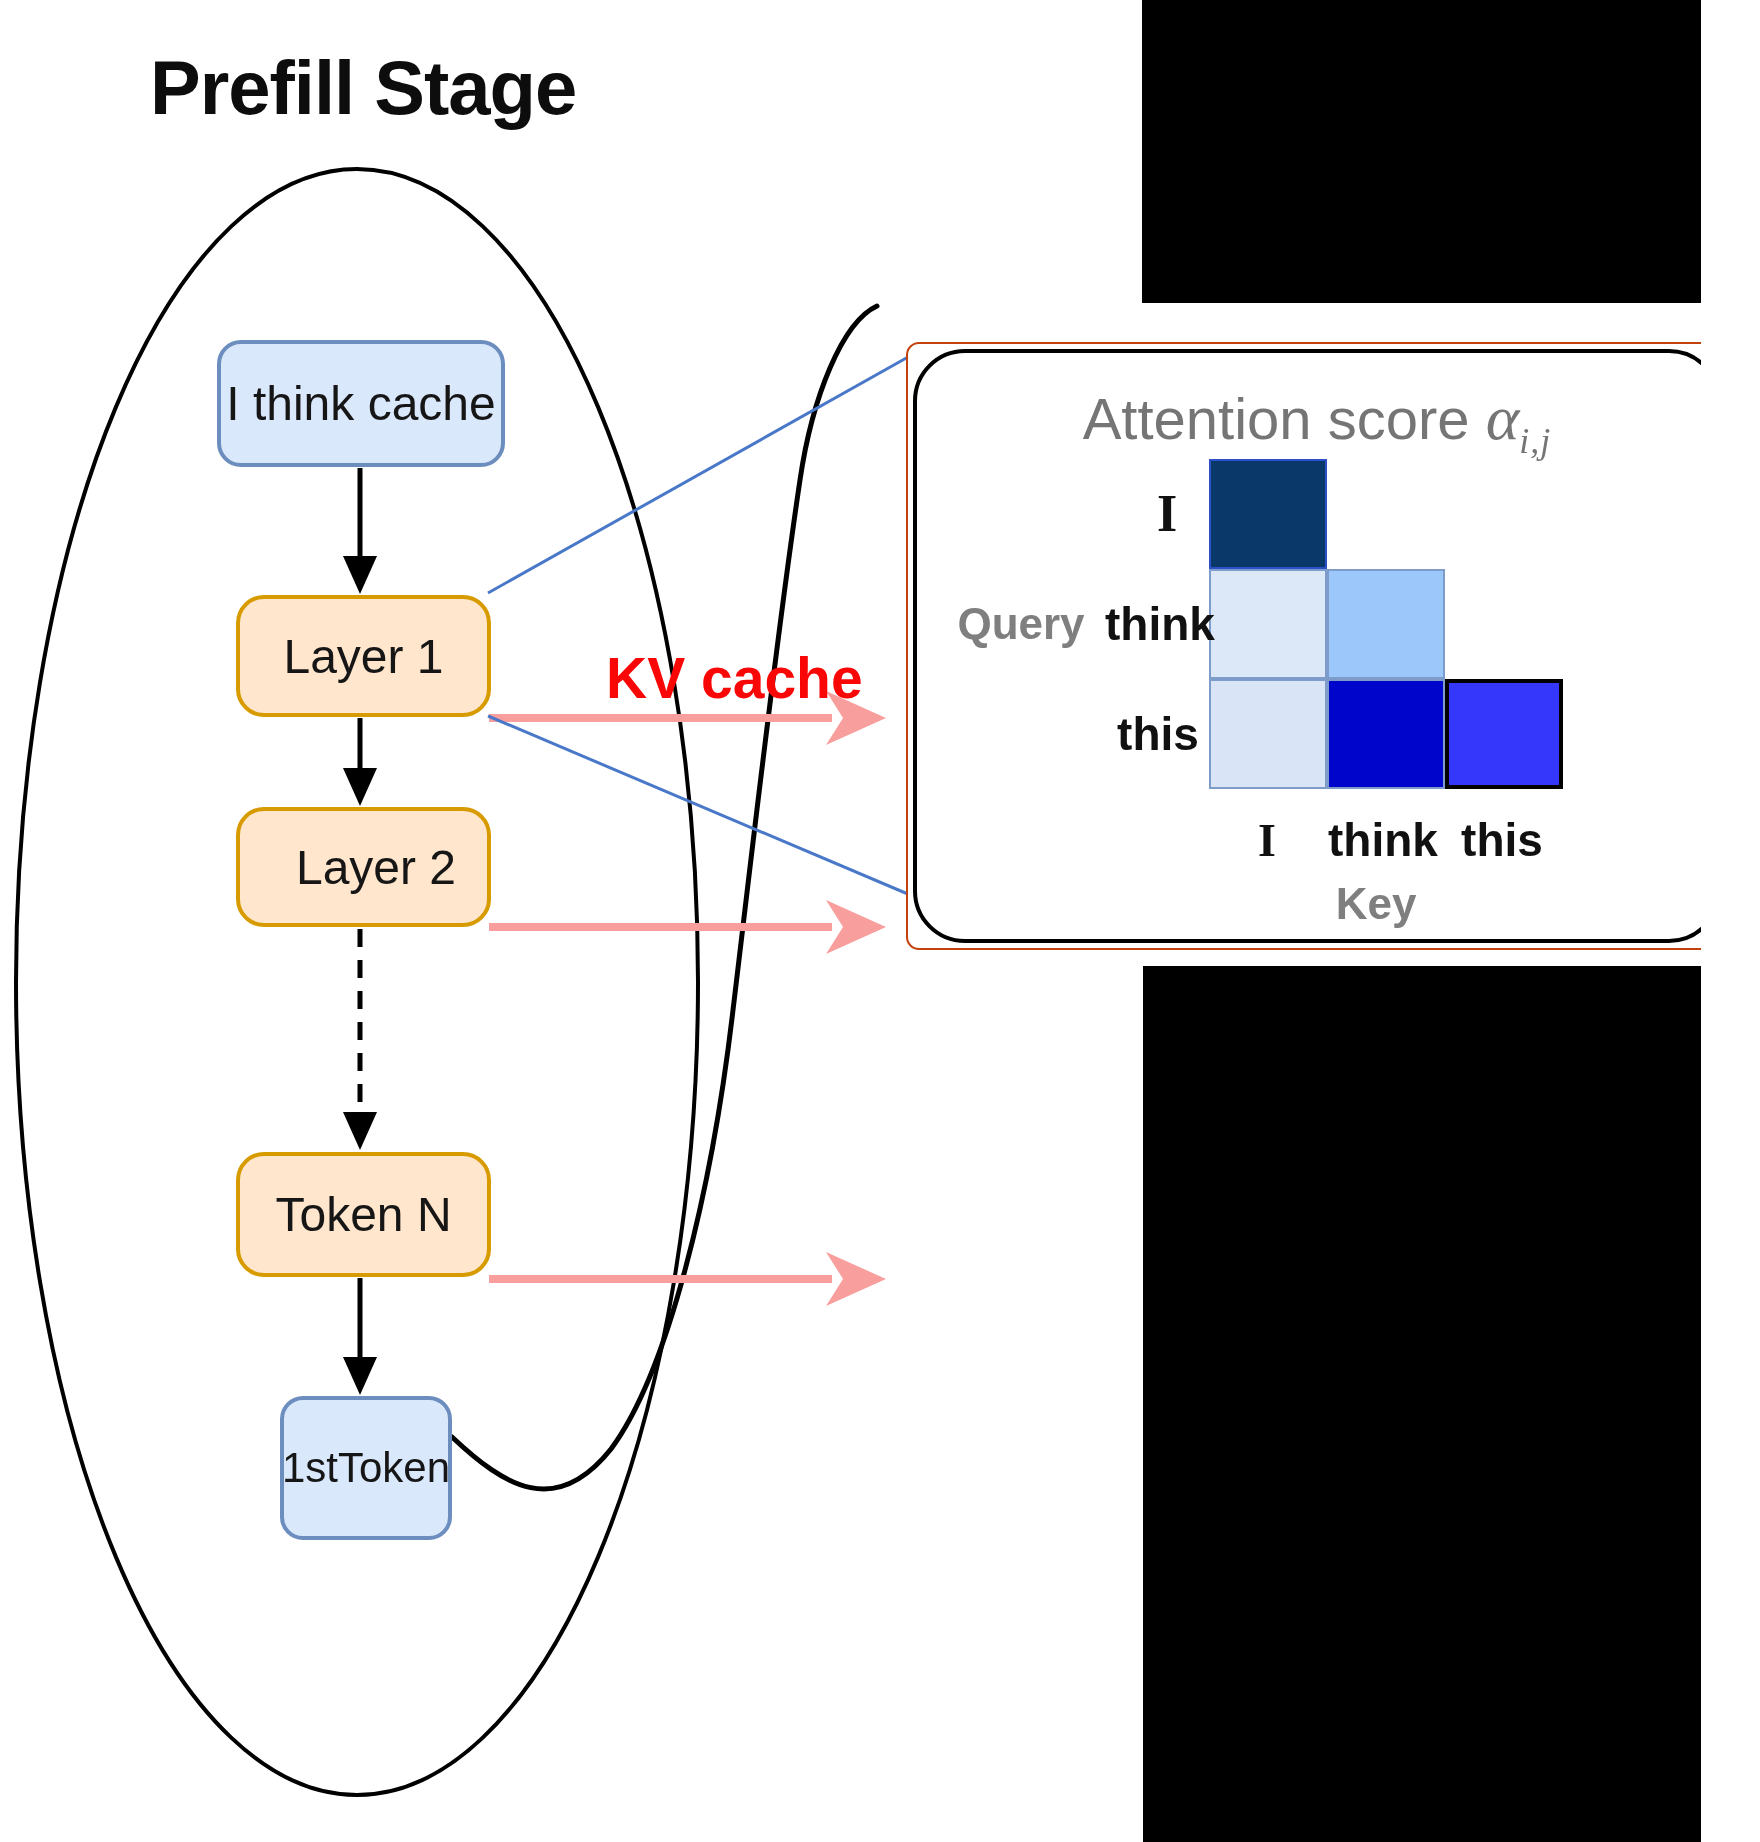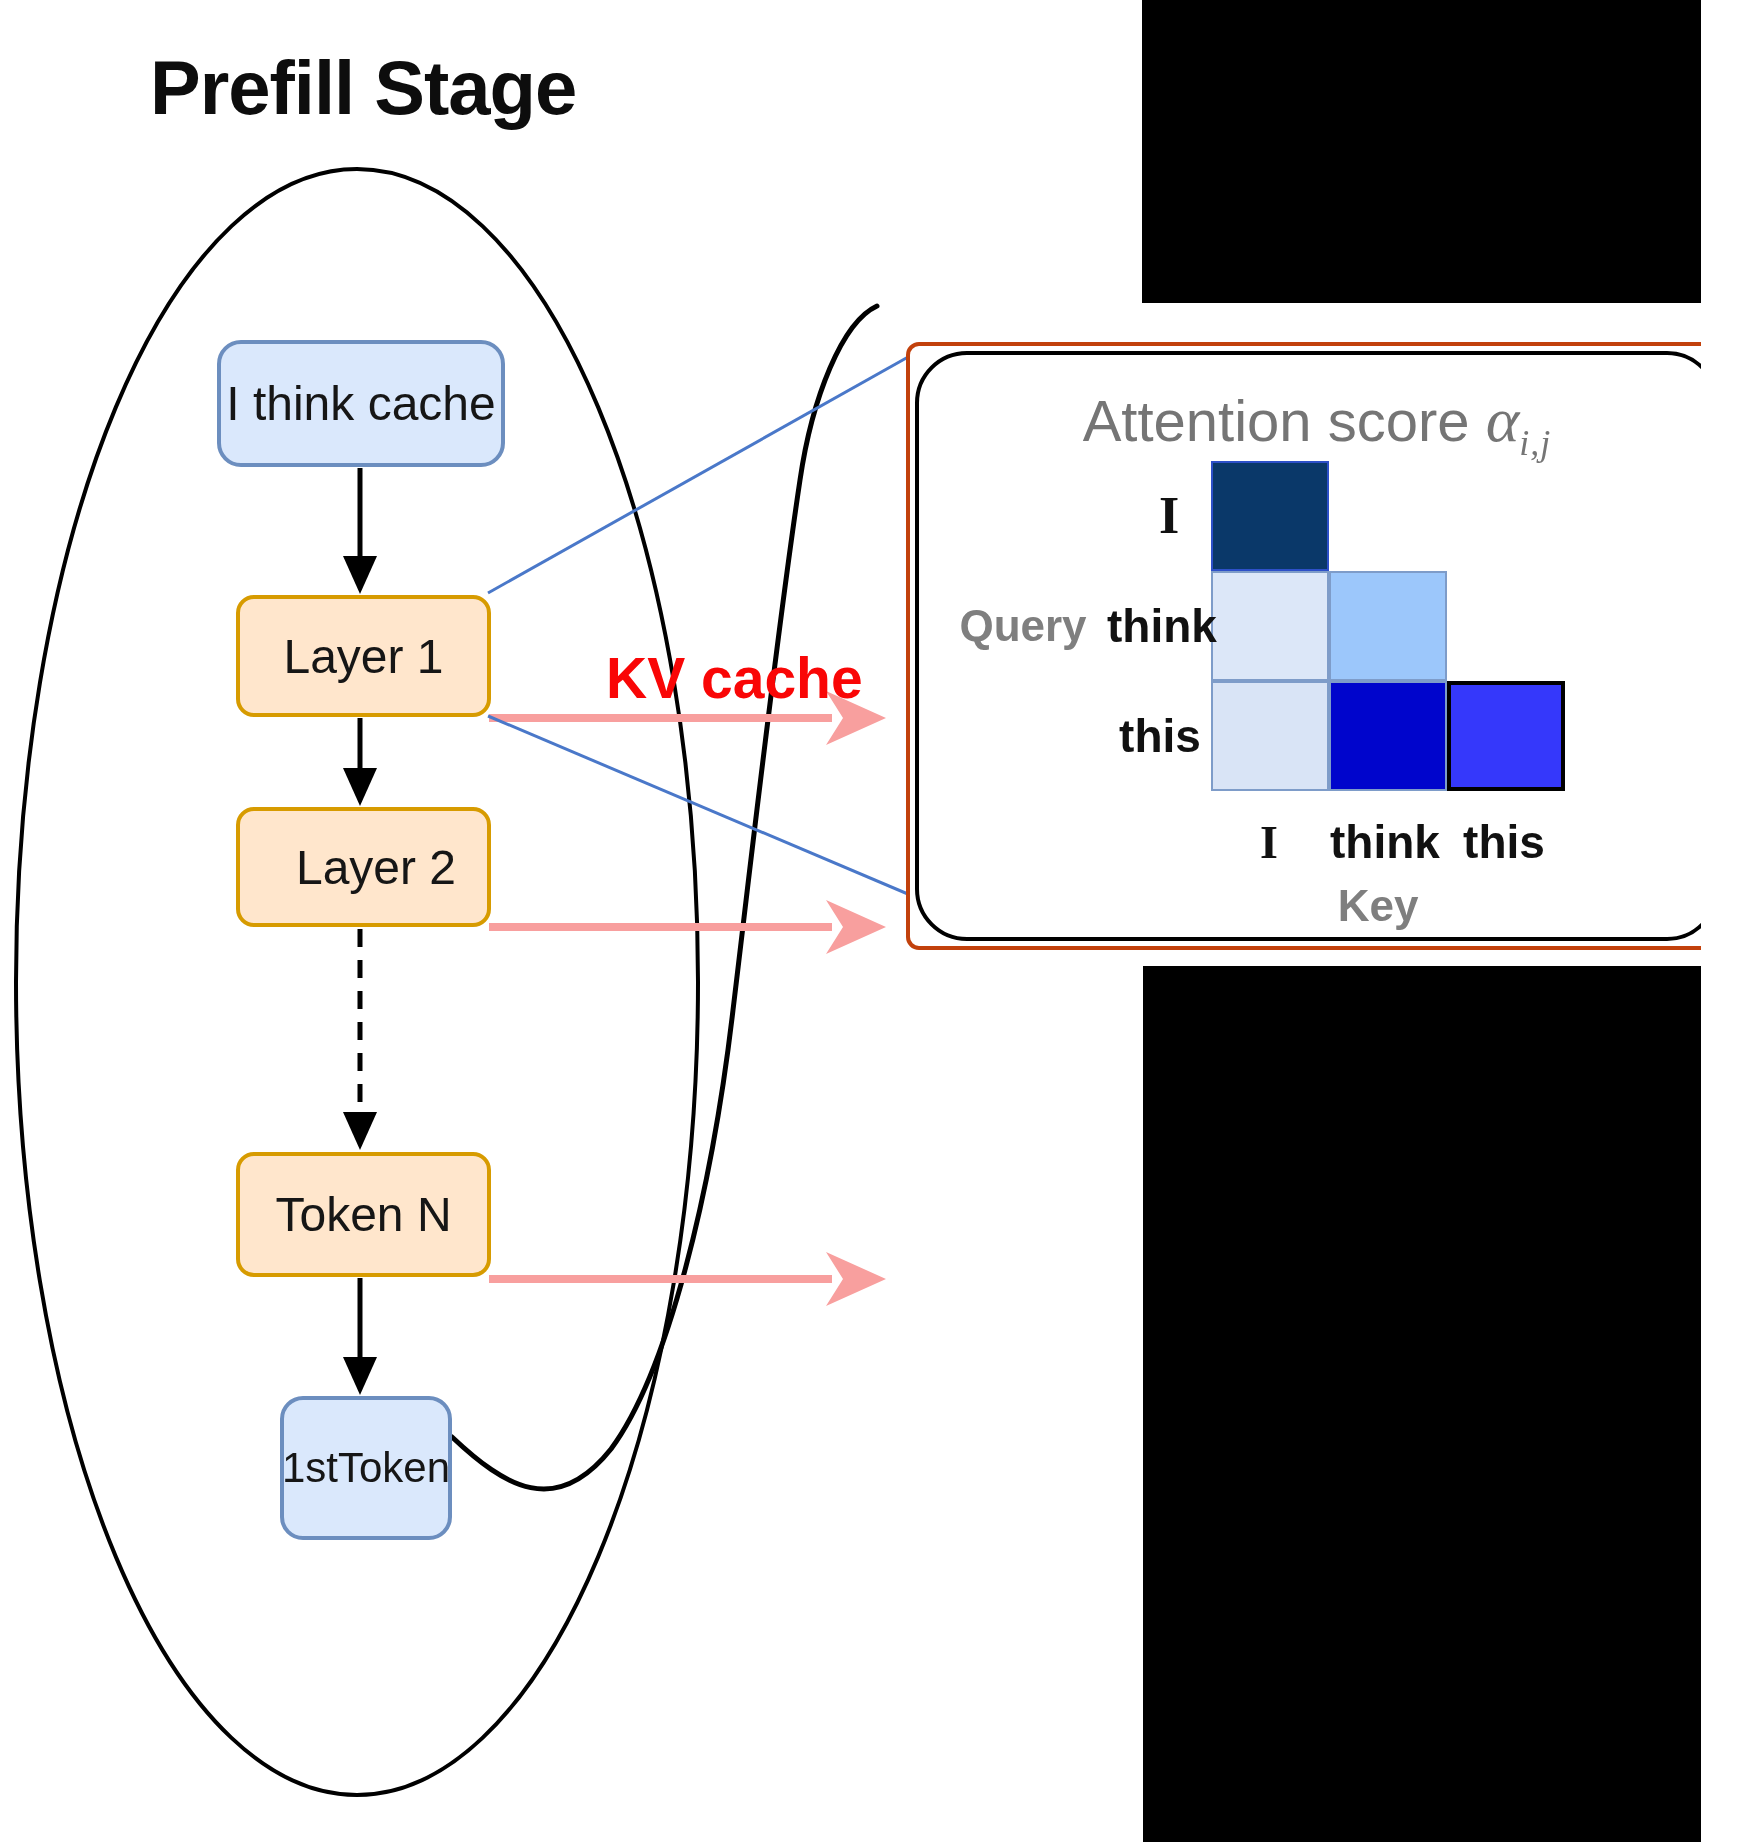--- a/index.html
+++ b/index.html
@@ -32,40 +32,40 @@
   .node{
     display:flex;align-items:center;justify-content:center;text-align:center;
     box-sizing:border-box;color:#161616;
   }
   #input-box{
     left:217px;top:340px;width:288px;height:127px;border-radius:24px;
     background:var(--token-box-fill,#dae8fc);border:4px solid var(--token-box-border,#6c8ebf);
     font-size:48px;
   }
   .layer-box{
-    left:236px;width:255px;border-radius:18px;font-size:48px;
+    left:236px;width:255px;border-radius:28px;font-size:48px;
     background:var(--layer-box-fill,#ffe6cc);border:4px solid var(--layer-box-border,#d79b00);text-align:right;
   }
   #layer-1{top:595px;height:122px;}
   #layer-2{top:807px;height:120px;padding-left:25px;}
   #layer-n{top:1152px;height:125px;}
   #first-token-box{
     left:280px;top:1396px;width:172px;height:144px;border-radius:23px;
     background:var(--token-box-fill,#dae8fc);border:4px solid var(--token-box-border,#6c8ebf);
     font-size:42px;line-height:1.18;flex-direction:row;
   }
   
   #kv-label{
     left:606px;top:645px;font-size:57px;font-weight:bold;
     color:var(--kv-cache-text,#f90606);white-space:nowrap;
   }
   
   #panel{
     left:906px;top:342px;width:822px;height:608px;box-sizing:border-box;
-    border:4px solid #c2410c;border-radius:13px;background:#fff;
+    border:2px solid #c2410c;border-radius:13px;background:#fff;
   }
   #panel-inner{
     position:absolute;inset:5px;border:4px solid #000;border-radius:52px;background:#fff;
   }
   #panel-title{
     position:absolute;left:0;right:0;top:28px;text-align:center;
     color:#757575;font-size:58px;white-space:nowrap;
   }
   #panel-title .alpha{
     font-family:"Liberation Serif", serif;font-style:italic;font-size:64px;

